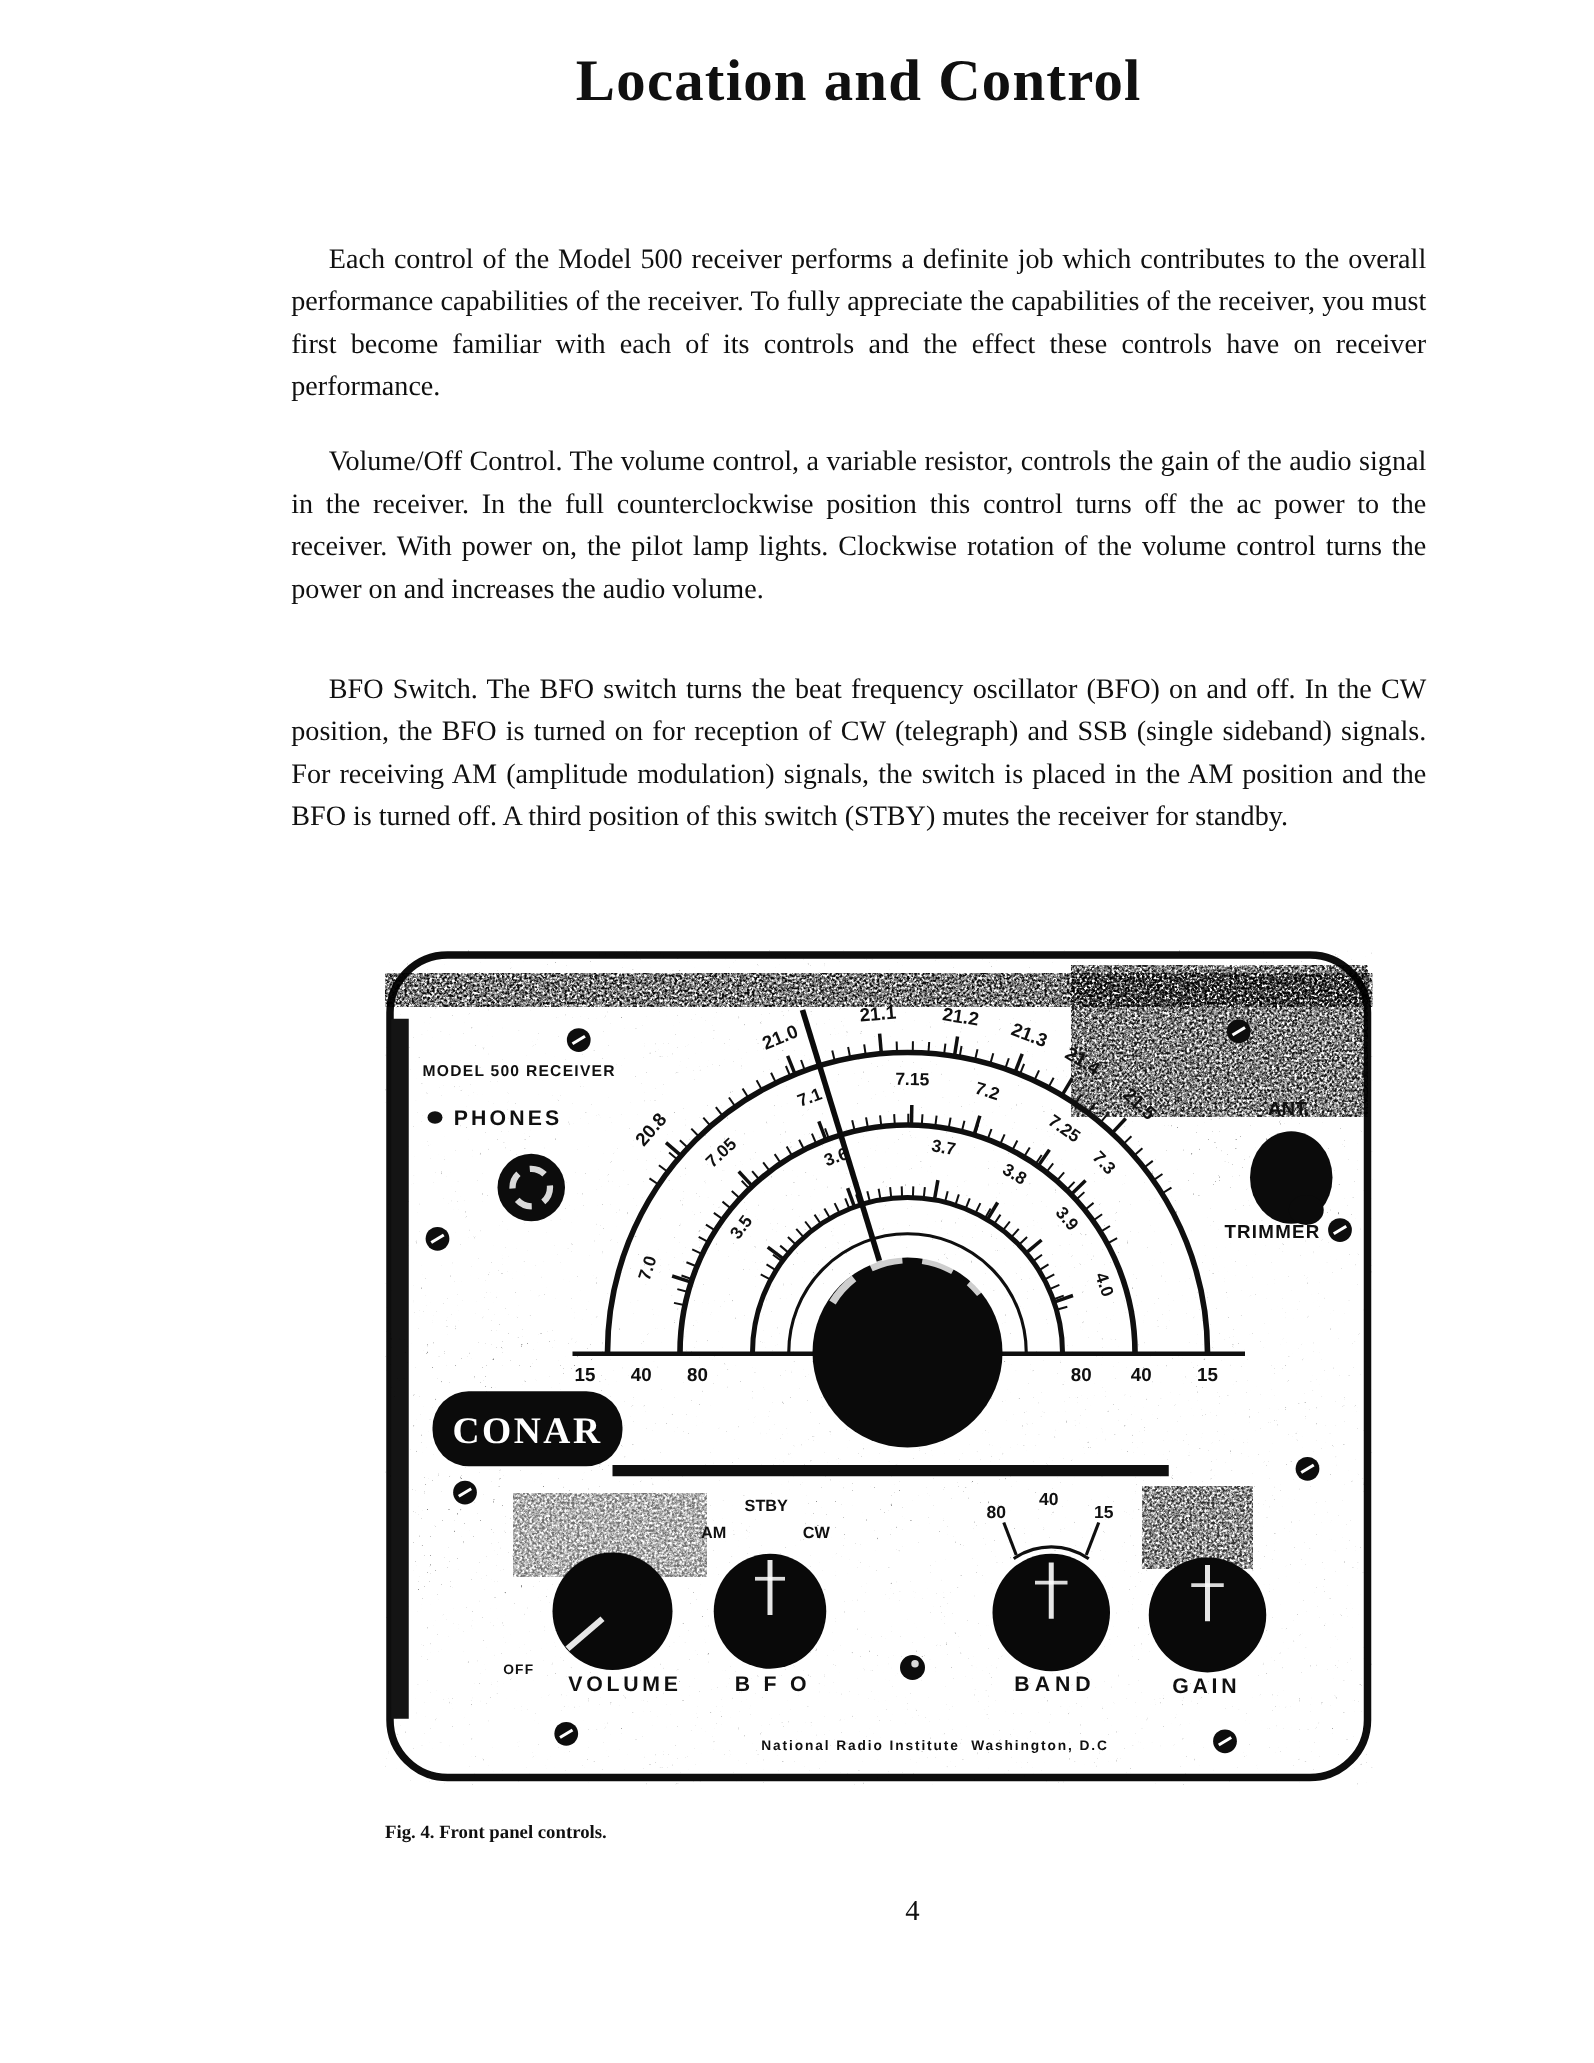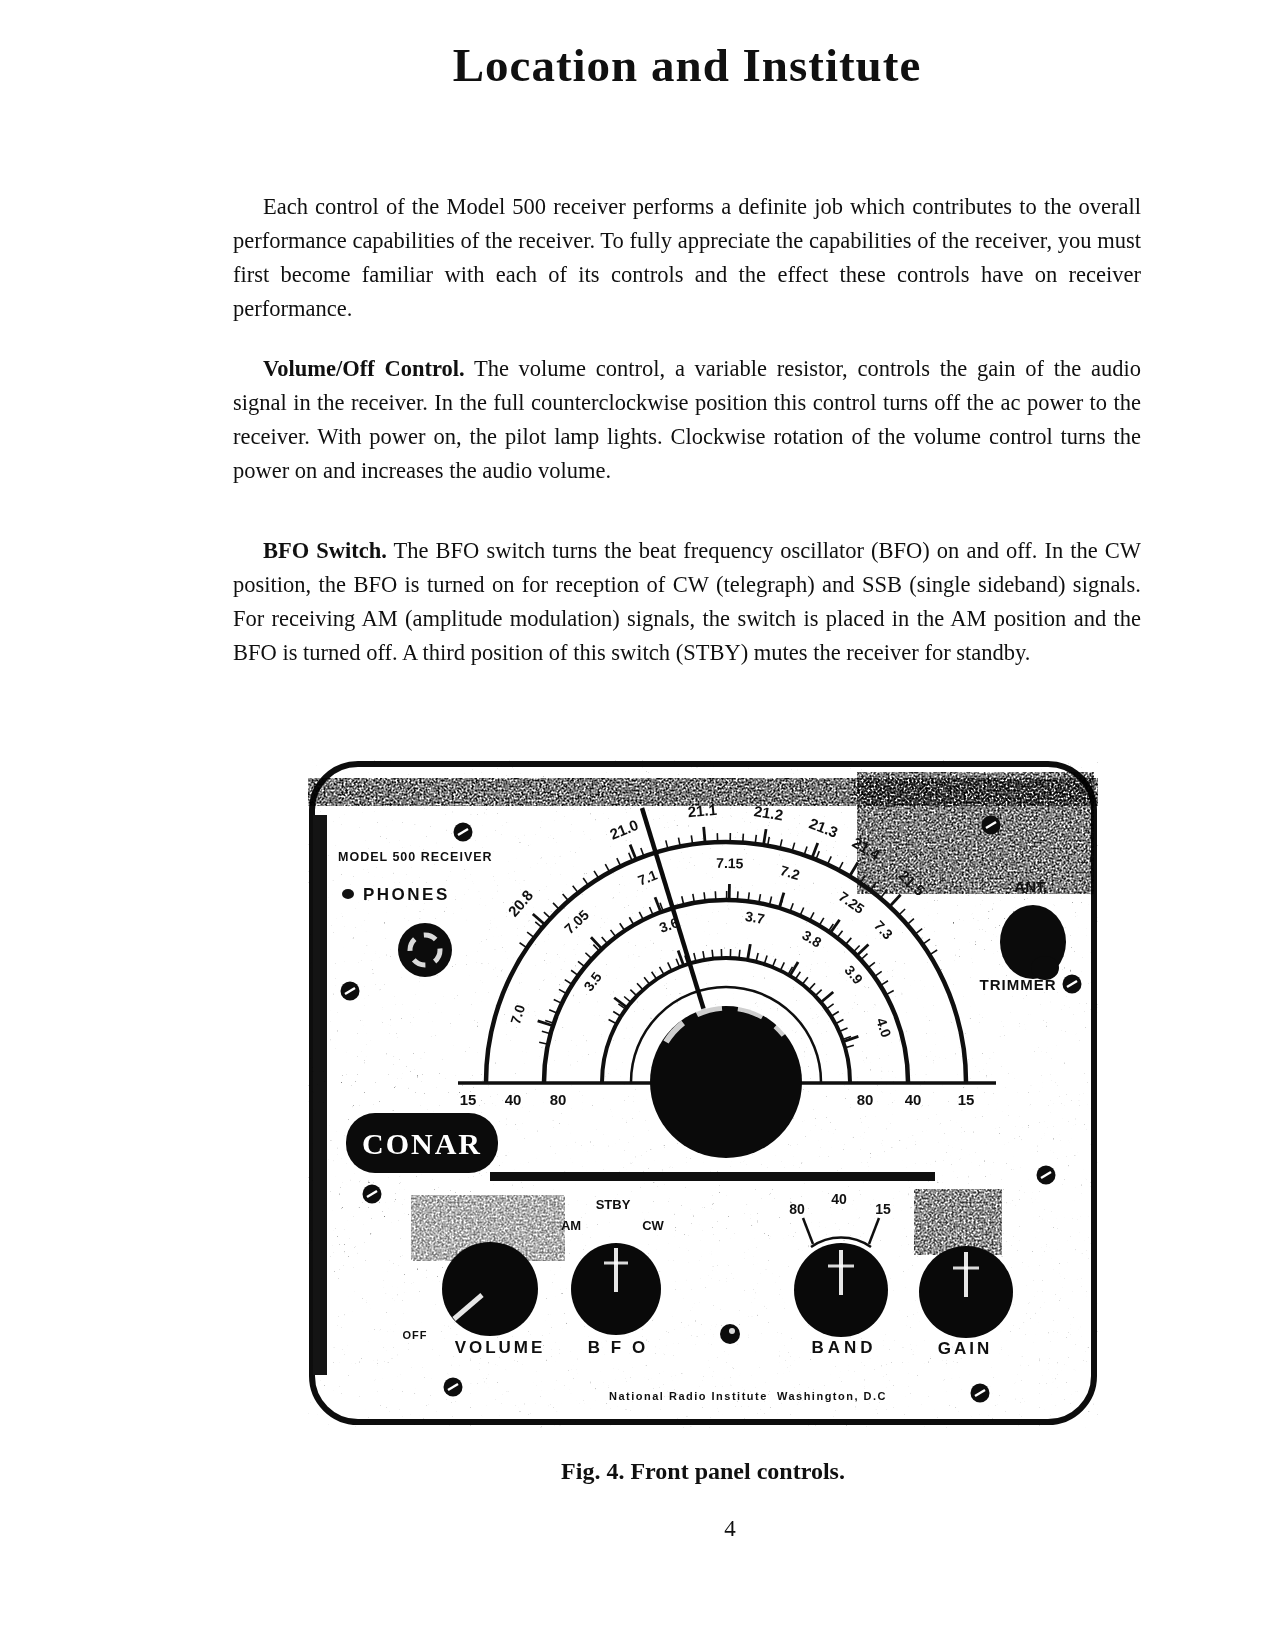--- a/index.html
+++ b/index.html
@@ -5,36 +5,36 @@
   html,body{margin:0;padding:0;background:#ffffff;}
   #page{position:relative;width:1275px;height:1650px;background:#ffffff;overflow:hidden;
         font-family:"Liberation Serif",serif;color:#101010;}
   .title{position:absolute;left:233px;top:34px;width:908px;text-align:center;
          font-weight:bold;font-size:47px;line-height:63px;letter-spacing:1px;}
   .bodycol{position:absolute;left:233px;top:190px;width:908px;
            font-size:22.5px;line-height:34px;text-align:justify;}
   .bodycol p{margin:0;text-indent:30px;}
   .bodycol p.gap1{margin-top:26px;}
   .bodycol p.gap2{margin-top:46px;}
-  .bodycol b{font-weight:bold;margin-top:29px;}
+  .bodycol b{font-weight:normal;margin-top:29px;}
   .figwrap{position:absolute;left:308px;top:760px;width:790px;height:668px;}
-  .caption{position:absolute;left:308px;top:1458px;width:790px;text-align:center;
-           font-weight:bold;font-size:24px;}
+  .caption{position:absolute;left:308px;top:1458px;width:790px;text-align:left;
+           font-weight:bold;font-size:15px;}
   .pagenum{position:absolute;left:700px;top:1516px;width:60px;text-align:center;font-size:23px;}
   svg text{fill:#101010;}
   .lbl{font-family:"Liberation Sans",sans-serif;font-weight:bold;}
   .serifw{font-family:"Liberation Serif",serif;font-weight:bold;fill:#ffffff;}
 </style>
 </head>
 <body>
 
 <div id="page">
 
   <div class="title">
-    <div>Location and Institute</div>
+    <div>Location and Control</div>
   </div>
 
   <div class="bodycol">
     <p><span>Each control of the Model 500 receiver performs a definite job which contributes to the overall performance capabilities of the receiver. To fully appreciate the capabilities of the receiver, you must first become familiar with each of its controls and the effect these controls have on receiver performance.</span></p>
     <p class="gap1"><b>Volume/Off Control.</b><span> The volume control, a variable resistor, controls the gain of the audio signal in the receiver. In the full counterclockwise position this control turns off the ac power to the receiver. With power on, the pilot lamp lights. Clockwise rotation of the volume control turns the power on and increases the audio volume.</span></p>
     <p class="gap2"><b>BFO Switch.</b><span> The BFO switch turns the beat frequency oscillator (BFO) on and off. In the CW position, the BFO is turned on for reception of CW (telegraph) and SSB (single sideband) signals. For receiving AM (amplitude modulation) signals, the switch is placed in the AM position and the BFO is turned off. A third position of this switch (STBY) mutes the receiver for standby.</span></p>
   </div>
 
   <div class="figwrap">
   <svg width="790" height="668" viewBox="0 0 790 668">

